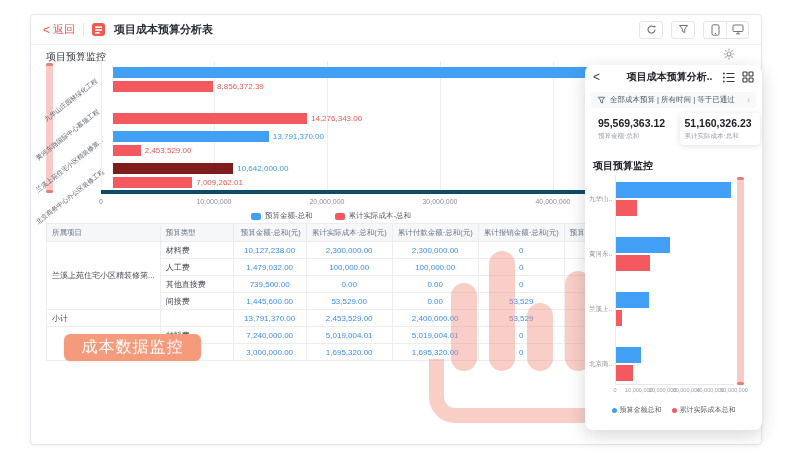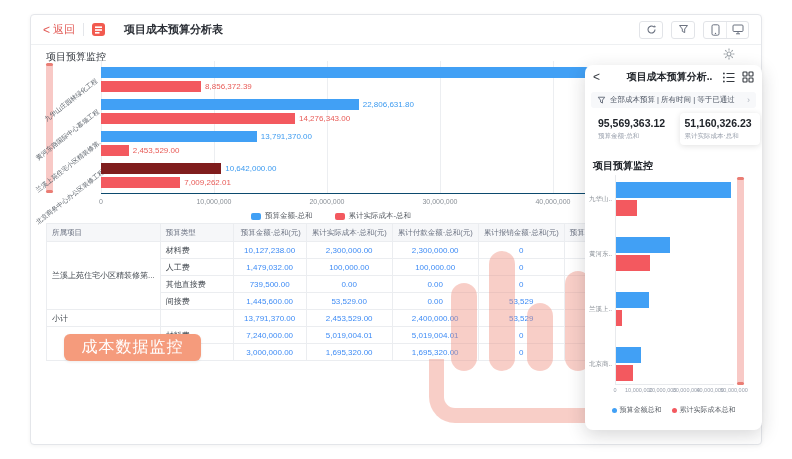--- a/index.html
+++ b/index.html
@@ -10,21 +10,21 @@
   
   .window { position:absolute; left:30px; top:14px; width:732px; height:431px;
     background:#fff; border:1px solid #e4e6ea; border-radius:4px;
     box-shadow:0 1px 4px rgba(0,0,0,.05); overflow:hidden; }
   .win-header { position:absolute; left:0; top:0; right:0; height:30px;
     display:flex; align-items:center; gap:8px; padding:0 12px;
     border-bottom:1px solid #eef0f2; }
   .back { color:#e25a55; font-size:11px; cursor:pointer; display:flex; align-items:center; gap:3px; }
   .back .chev { font-size:12px; line-height:1; }
   .vdiv { width:1px; height:13px; background:#e4e6ea; }
-  .tab { display:flex; align-items:center; gap:19px;justify-content:space-between; }
+  .tab { display:flex; align-items:center; gap:9px;justify-content:space-between; }
   .tab-title { font-size:11px; font-weight:bold; color:#2b2f36; }
   .spacer { flex:1; }
   .tool-btn { height:18px; min-width:24px; border:1px solid #e2e4e8; border-radius:3px;
     display:flex; align-items:center; justify-content:center; background:#fff;
     color:#6b7280; font-size:10px; cursor:pointer; }
   .tool-group { height:18px; border:1px solid #e2e4e8; border-radius:3px; display:flex; align-items:center; background:#fff; }
   .tool-seg { width:22px; height:100%; display:flex; align-items:center; justify-content:center; color:#6b7280; cursor:pointer; }
   .tool-seg + .tool-seg { border-left:1px solid #e9ebee; }
 
   .widget-title { position:absolute; left:15px; top:35px; font-size:10px; color:#33383f; }
@@ -36,21 +36,21 @@
     background:#f8c9c6; border-radius:4px; }
   .m-scroll:before, .m-scroll:after { content:""; position:absolute; left:0; width:7px; height:3px;
     background:#ea7d74; border-radius:2px; }
   .m-scroll:before { top:0; } .m-scroll:after { bottom:0; }
 
   .m-cat { position:absolute; left:-10px; width:76px; text-align:right;
     font-size:6.5px; color:#5d646c; transform:rotate(-38deg); transform-origin:100% 50%;
     white-space:nowrap; }
 
   .m-plot { position:absolute; left:70px; top:46px; width:560px; height:133px;
-    border-bottom:1px solid #0c4a6e; }
+    border-bottom:4px solid #0c4a6e;padding-left:12px; }
   .gridline { position:absolute; top:0; bottom:0; width:1px; background:#eceef1; }
   .m-bar { position:absolute; height:11px; }
   .m-bar .lbl { position:absolute; left:100%; margin-left:4px; top:1px;
     font-size:8px; white-space:nowrap; }
   .lbl.b { color:#3d9bf0; } .lbl.r { color:#e85b57; }
   .m-ticks { position:absolute; left:70px; top:183px; width:560px; height:10px; }
   .m-tick { position:absolute; transform:translateX(-50%); font-size:7px; color:#8a9097; white-space:nowrap; }
   .m-legend { position:absolute; left:70px; top:196px; width:460px;
     display:flex; justify-content:center; align-items:center; gap:22px; }
   .leg-item { display:flex; align-items:center; gap:4px; font-size:7.5px; color:#555a61; cursor:pointer; }
@@ -186,23 +186,20 @@
       <div class="gridline" style="left:113px"></div>
       <div class="gridline" style="left:226px"></div>
       <div class="gridline" style="left:339px"></div>
       <div class="gridline" style="left:452px"></div>
 
       <div class="m-bar" style="top: 6px; width: 546.122px; background: rgb(65, 160, 245);"></div>
       <div class="m-bar" style="top: 20px; width: 100.077px; background: rgb(243, 89, 95);">
           <span class="lbl r">8,856,372.39</span>
         </div>
 
-      <div class="m-bar" style="top: 38px; width: 257.715px; background: rgb(65, 160, 245);">
-          <span class="lbl b">22,806,631.80</span>
-        </div>
       <div class="m-bar" style="top: 52px; width: 194px; background: rgb(243, 89, 95); text-align: center;">
           <span class="lbl r">14,276,343.00</span>
         </div>
 
       <div class="m-bar" style="top: 70px; width: 155.842px; background: rgb(65, 160, 245);">
           <span class="lbl b">13,791,370.00</span>
         </div>
       <div class="m-bar" style="top: 84px; width: 27.7249px; background: rgb(243, 89, 95);">
           <span class="lbl r">2,453,529.00</span>
         </div>

